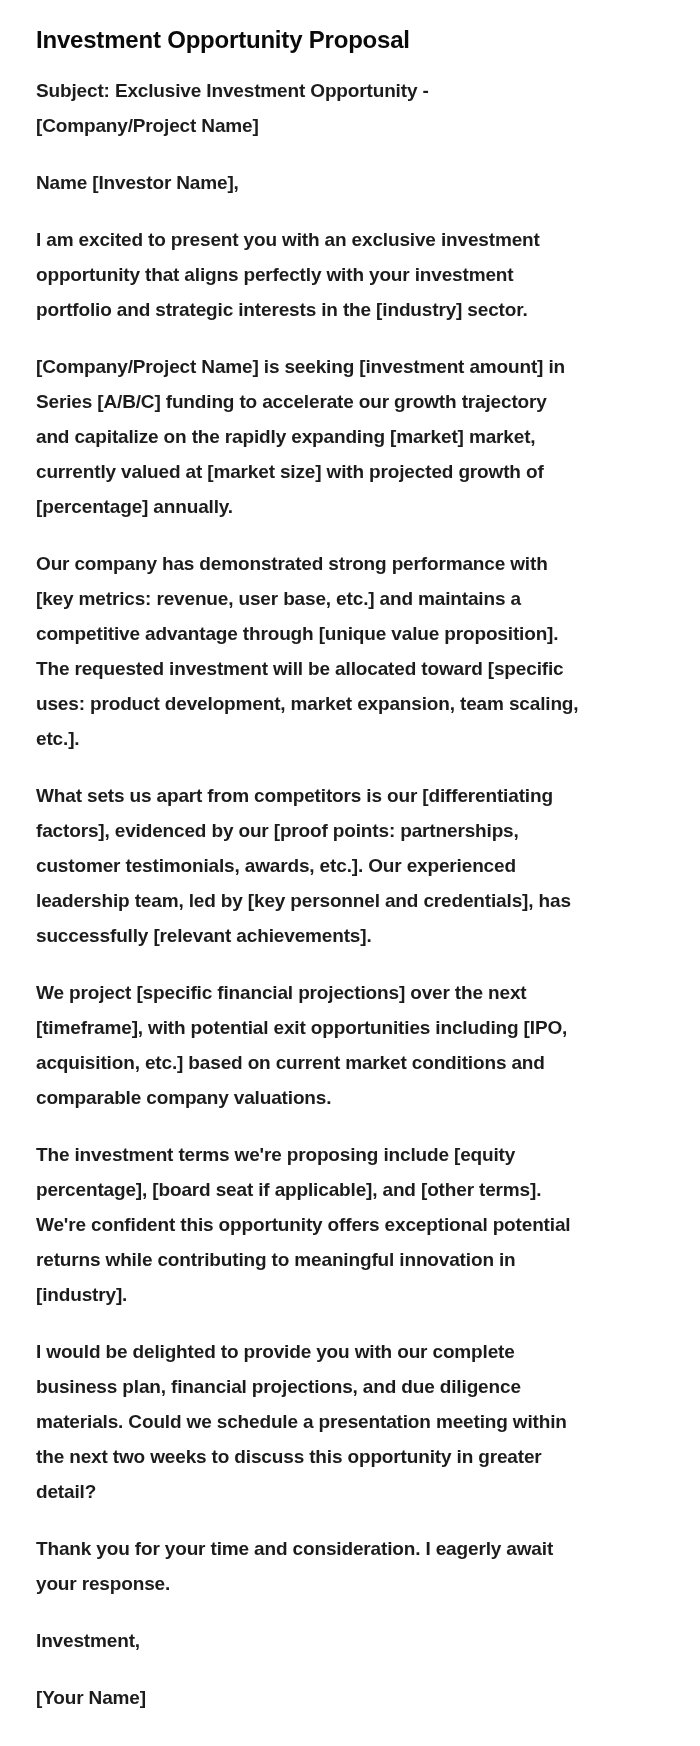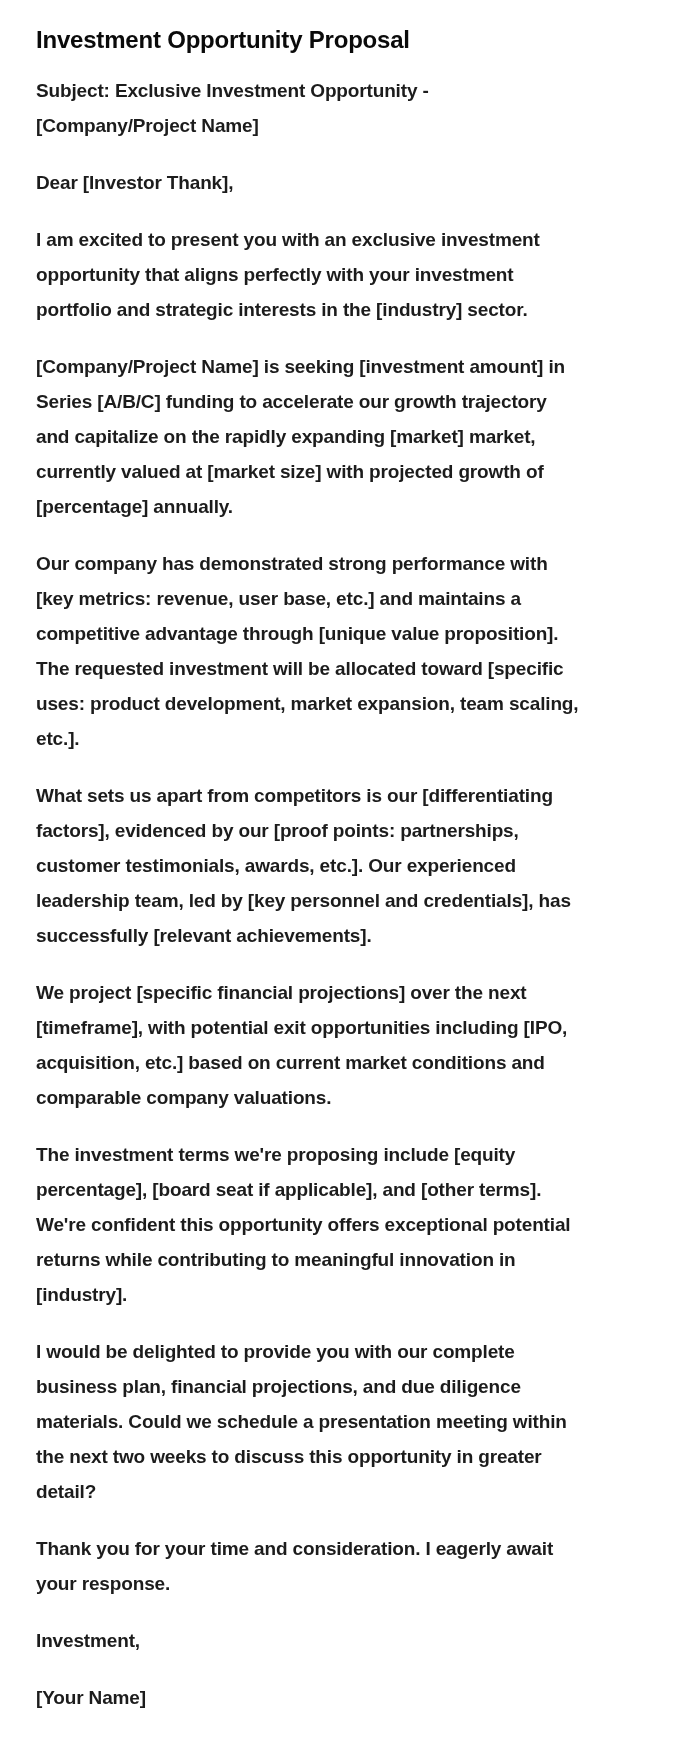--- a/index.html
+++ b/index.html
@@ -40,21 +40,21 @@
   }
 </style>
 </head>
 <body>
 
 <div class="page">
   <h1 class="doc-title">Investment Opportunity Proposal</h1>
 
   <p class="doc-paragraph">Subject: Exclusive Investment Opportunity - [Company/Project Name]</p>
 
-  <p class="doc-paragraph">Dear [Investor Thank],</p>
+  <p class="doc-paragraph">Name [Investor Name],</p>
 
   <p class="doc-paragraph">I am excited to present you with an exclusive investment opportunity that aligns perfectly with your investment portfolio and strategic interests in the [industry] sector.</p>
 
   <p class="doc-paragraph">[Company/Project Name] is seeking [investment amount] in Series [A/B/C] funding to accelerate our growth trajectory and capitalize on the rapidly expanding [market] market, currently valued at [market size] with projected growth of [percentage] annually.</p>
 
   <p class="doc-paragraph">Our company has demonstrated strong performance with [key metrics: revenue, user base, etc.] and maintains a competitive advantage through [unique value proposition]. The requested investment will be allocated toward [specific uses: product development, market expansion, team scaling, etc.].</p>
 
   <p class="doc-paragraph">What sets us apart from competitors is our [differentiating factors], evidenced by our [proof points: partnerships, customer testimonials, awards, etc.]. Our experienced leadership team, led by [key personnel and credentials], has successfully [relevant achievements].</p>
 
   <p class="doc-paragraph">We project [specific financial projections] over the next [timeframe], with potential exit opportunities including [IPO, acquisition, etc.] based on current market conditions and comparable company valuations.</p>

